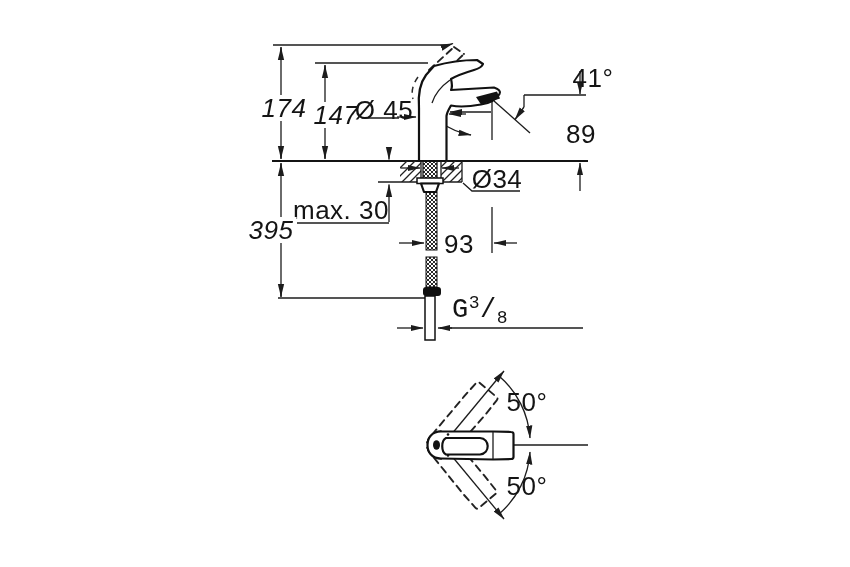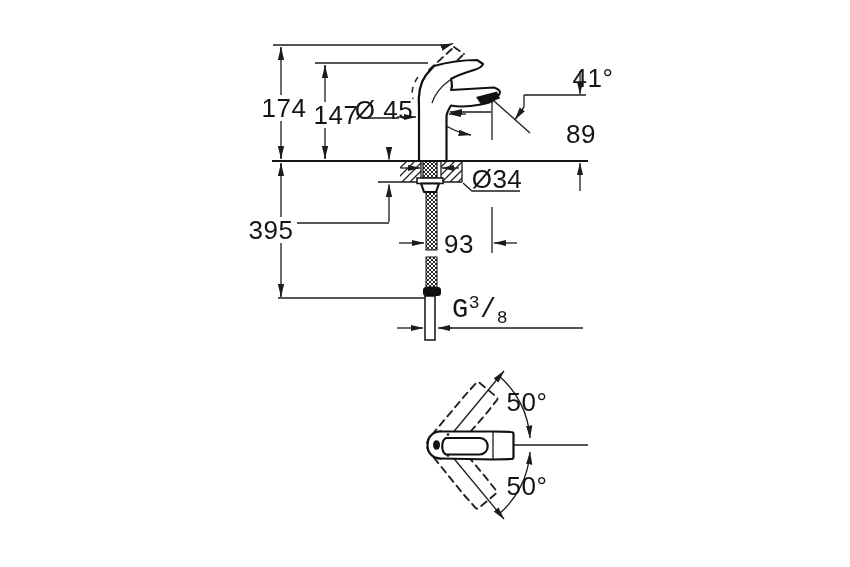--- a/index.html
+++ b/index.html
@@ -6,21 +6,21 @@
   .stage{
     position:relative;width:850px;height:567px;background:#ffffff;
     font-family:"Liberation Sans", sans-serif;overflow:hidden;
   }
   .stage svg{position:absolute;left:0;top:0;}
   .lbl{
     position:absolute;transform:translate(-50%,-50%);
     font-size:26px;color:#141414;line-height:1;white-space:nowrap;
     letter-spacing:0.5px;
   }
-  .lbl.bg{background:#ffffff;padding:0 3px;}
+  .lbl.bg{background:#ffffff;padding:0 3px;font-style:italic;}
   .lbl.tl{transform:none;font-family:Liberation Mono, monospace;}
   .thread-main{font-size:27px;}
   .thread-sup{font-size:18px;position:relative;top:-9px;}
   .thread-sub{font-size:18px;position:relative;top:6px;}
   
   .obj{stroke:#111;stroke-width:2.2;fill:none;stroke-linejoin:round;stroke-linecap:round;}
   .objf{stroke:#111;stroke-width:2.2;fill:#fff;stroke-linejoin:round;}
   .thin{stroke:#1c1c1c;stroke-width:1.3;fill:none;}
   .thick{stroke:#141414;stroke-width:1.8;fill:none;}
   .dashed{stroke:#222;stroke-width:1.9;fill:none;stroke-dasharray:7 5;stroke-linecap:round;}
@@ -182,20 +182,21 @@
   <div class="lbl bg" style="left:284px;top:108px;">174</div>
 
   <div class="lbl bg" style="left:336px;top:115px;">147</div>
 
   <div class="lbl" style="left:384px;top:104px;margin-top:6px;">Ø 45</div>
 
   <div class="lbl" style="left:549px;top:78px;margin-left:44px;">41°</div>
 
   <div class="lbl" style="left:581px;top:134px;">89</div>
 
+  <div class="lbl" style="left:341px;top:210px;">max. 30</div>
 
   <div class="lbl" style="left:497px;top:179px;">Ø34</div>
 
   <div class="lbl bg" style="left:271px;top:230px;">395</div>
 
   <div class="lbl" style="left:459px;top:244px;">93</div>
 
   <div class="lbl tl" style="left:452px;top:297px;">
     <span class="thread-main">G</span><span class="thread-sup">3</span><span class="thread-main">/</span><span class="thread-sub">8</span>
   </div>

